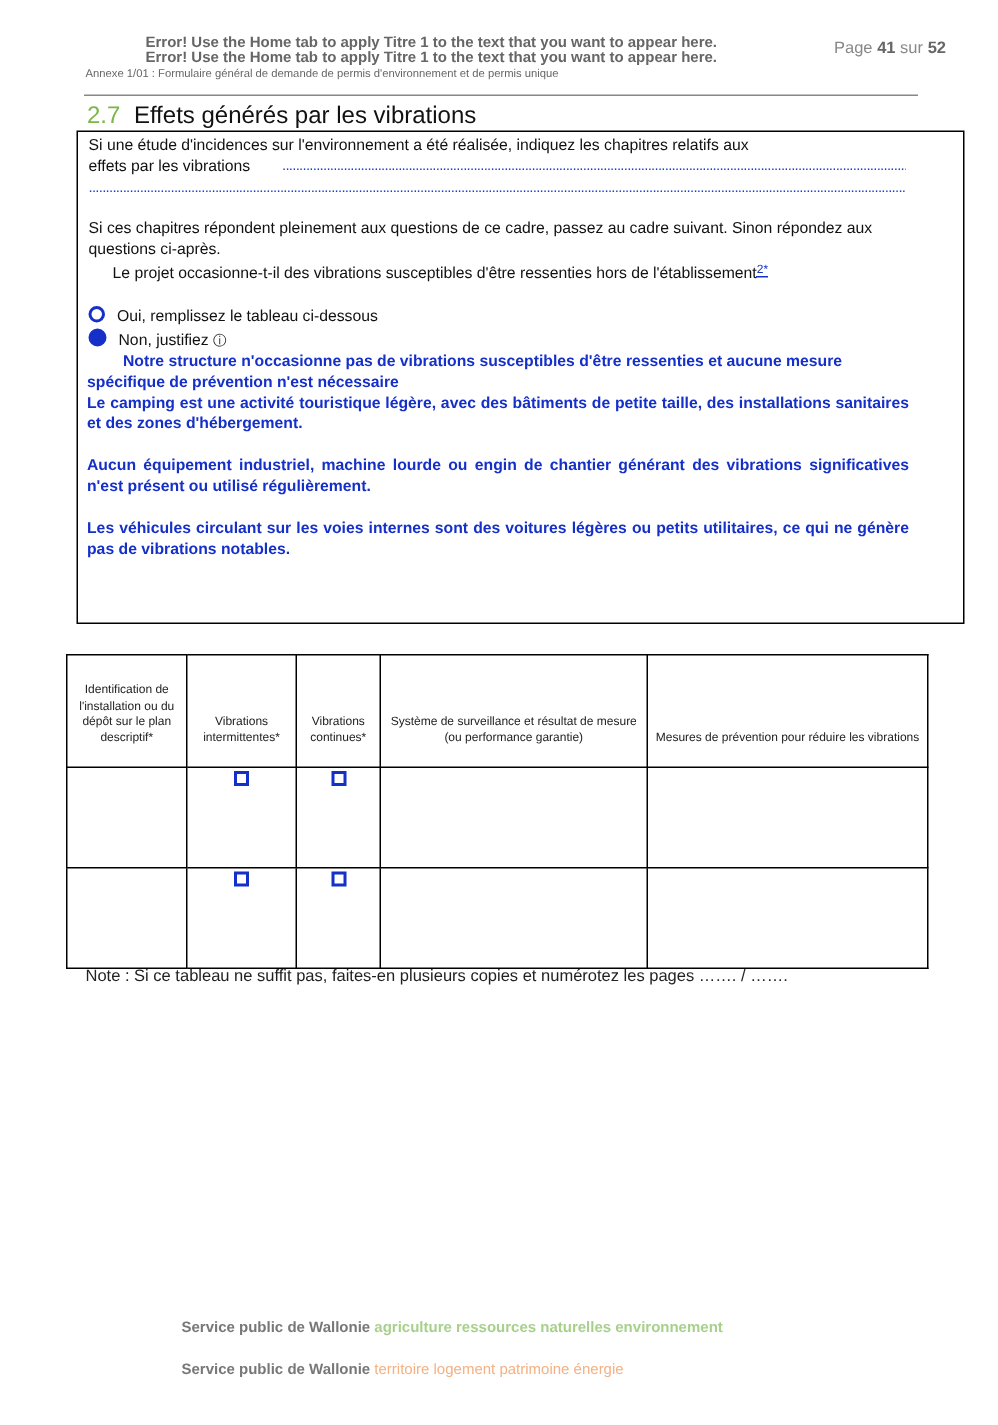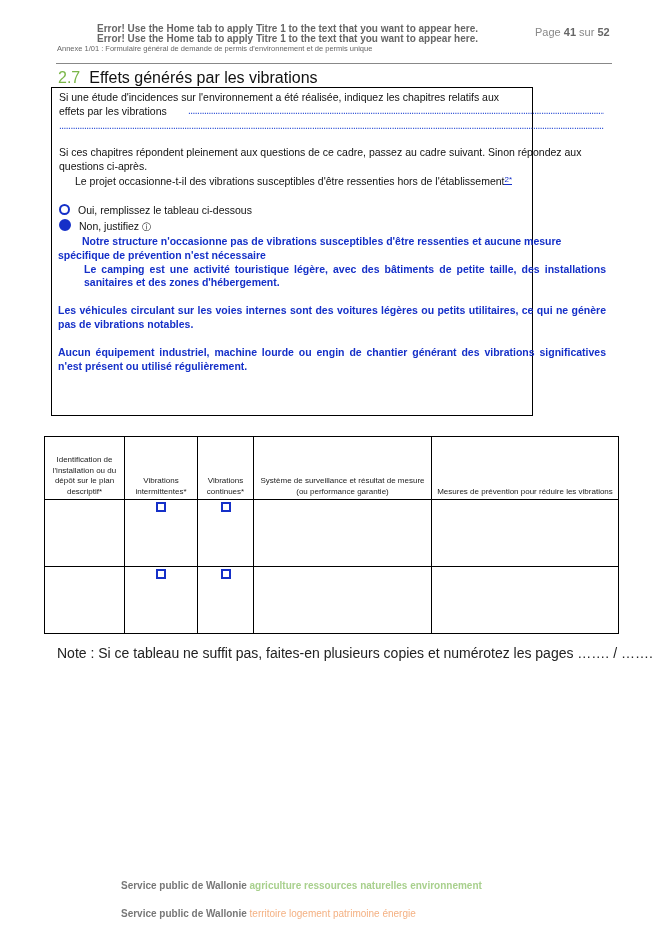--- a/index.html
+++ b/index.html
@@ -1,37 +1,37 @@
 <!DOCTYPE html>
 <html><head>
 <meta charset="utf-8">
 <style>
   html, body { margin: 0; padding: 0; background: #ffffff; }
   body { width: 665px; height: 950px; position: relative; font-family: "Liberation Sans", "DejaVu Sans", sans-serif; color: #000; overflow: hidden; }
   .abs { position: absolute; }
   .hdr-annexe { left: 57px; top: 44px; font-size: 7.5px; color: #666; white-space: nowrap; }
   .hdr-error { left: 97px; top: 24px; font-size: 10px; color: #666; font-weight: bold; width: 395px; line-height: 9.5px; }
-  .hdr-page { left: 535px; top: 26px; font-size: 11px; color: #888; white-space: nowrap; }
+  .hdr-page { left: 556px; top: 26px; font-size: 11px; color: #888; white-space: nowrap; }
   .hdr-page b { color: #666; }
   .hdr-rule { left: 56px; top: 63px; width: 556px; height: 0; border-top: 1px solid #888; }
   .sec-title { left: 58px; top: 69px; font-size: 16px; white-space: nowrap; color: #111; }
   .sec-num { color: #7ab648; margin-right: 9px; }
-  .box { left: 51px; top: 87px; width: 482px; height: 329px; border: 1.3px solid #000; box-sizing: border-box; text-decoration: underline; }
+  .box { left: 51px; top: 87px; width: 592px; height: 329px; border: 1.3px solid #000; box-sizing: border-box; text-decoration: underline; }
   .txt { font-size: 10.5px; color: #111; line-height: 13.5px; }
   .dots { color: #1a3fd1; letter-spacing: -0.5px; overflow: hidden; white-space: nowrap; font-size: 10px; }
   .blue-b { color: #1530c8; font-weight: bold; font-size: 10.5px; line-height: 13.8px; }
   .radio { width: 11px; height: 11px; border-radius: 50%; box-sizing: border-box; border: 2px solid #1530c8; display: inline-block; }
   .radio.filled { background: #1530c8; width: 12px; height: 12px; }
   .ref { color: #1530c8; border-bottom: 1px solid #1530c8; font-size: 8px; vertical-align: 3px; }
   table.vib { position: absolute; left: 44px; top: 436px; width: 574px; border-collapse: collapse; table-layout: fixed; }
   table.vib td, table.vib th { border: 1.2px solid #000; padding: 0 2px; font-weight: normal; font-size: 8px; color: #222; text-align: center; vertical-align: bottom; line-height: 10.5px; }
-  table.vib th { height: 60px; padding-bottom: 2px; margin-top: 12px; }
+  table.vib th { height: 60px; padding-bottom: 14px; margin-top: 12px; }
   table.vib td { height: 66px; vertical-align: top; }
   .cbox { width: 10px; height: 10px; border: 2px solid #1530c8; box-sizing: border-box; display: inline-block; margin-top: 2px; }
-  .note { left: 57px; top: 645px; font-size: 14px; color: #222; white-space: nowrap; }
+  .note { left: 57px; top: 645px; font-size: 11px; color: #222; white-space: nowrap; }
   .footer { font-size: 10px; font-weight: bold; white-space: nowrap; color: #777; }
   .green { color: #a8d08d; font-weight: bold; }
   .orange { color: #f4b183; font-weight: normal; }
 </style>
 </head>
 <body>
 
 <div class="abs hdr-annexe">Annexe 1/01 : Formulaire général de demande de permis d'environnement et de permis unique</div>
 <div class="abs hdr-error">Error! Use the Home tab to apply Titre 1 to the text that you want to appear here. Error! Use the Home tab to apply Titre 1 to the text that you want to appear here.</div>
 <div class="abs hdr-page">
@@ -60,23 +60,23 @@
   <div class="abs txt" style="left:7px; top:116px; white-space:nowrap;">
     <span class="radio" style="vertical-align:-1px; margin-right:8px;"></span><span>Oui, remplissez le tableau ci-dessous</span>
   </div>
   <div class="abs txt" style="left:7px; top:131px; white-space:nowrap;">
     <span class="radio filled" style="vertical-align:-1px; margin-right:8px;"></span><span>Non, justifiez</span>
     <span style="font-size:9px;">ⓘ</span>
   </div>
 
   <div class="abs" style="left:6px; top:147px; width:548px;">
     <div class="blue-b" style="text-indent:24px;">Notre structure n'occasionne pas de vibrations susceptibles d'être ressenties et aucune mesure spécifique de prévention n'est nécessaire</div>
-    <div class="blue-b" style="text-align:justify;margin-left:26px;">Le camping est une activité touristique légère, avec des bâtiments de petite taille, des installations sanitaires et des zones d'hébergement.</div>
+    <div class="blue-b" style="text-align:justify;">Le camping est une activité touristique légère, avec des bâtiments de petite taille, des installations sanitaires et des zones d'hébergement.</div>
+    <div class="blue-b" style="text-align:justify; margin-top:14px;">Aucun équipement industriel, machine lourde ou engin de chantier générant des vibrations significatives n'est présent ou utilisé régulièrement.</div>
     <div class="blue-b" style="text-align:justify; margin-top:14px;">Les véhicules circulant sur les voies internes sont des voitures légères ou petits utilitaires, ce qui ne génère pas de vibrations notables.</div>
-    <div class="blue-b" style="text-align:justify; margin-top:14px;">Aucun équipement industriel, machine lourde ou engin de chantier générant des vibrations significatives n'est présent ou utilisé régulièrement.</div>
   </div>
 </div>
 
 <table class="vib">
   <colgroup>
     <col style="width:80px">
       <col style="width:73px">
       <col style="width:56px">
       <col style="width:178px">
       <col style="width:187px">

